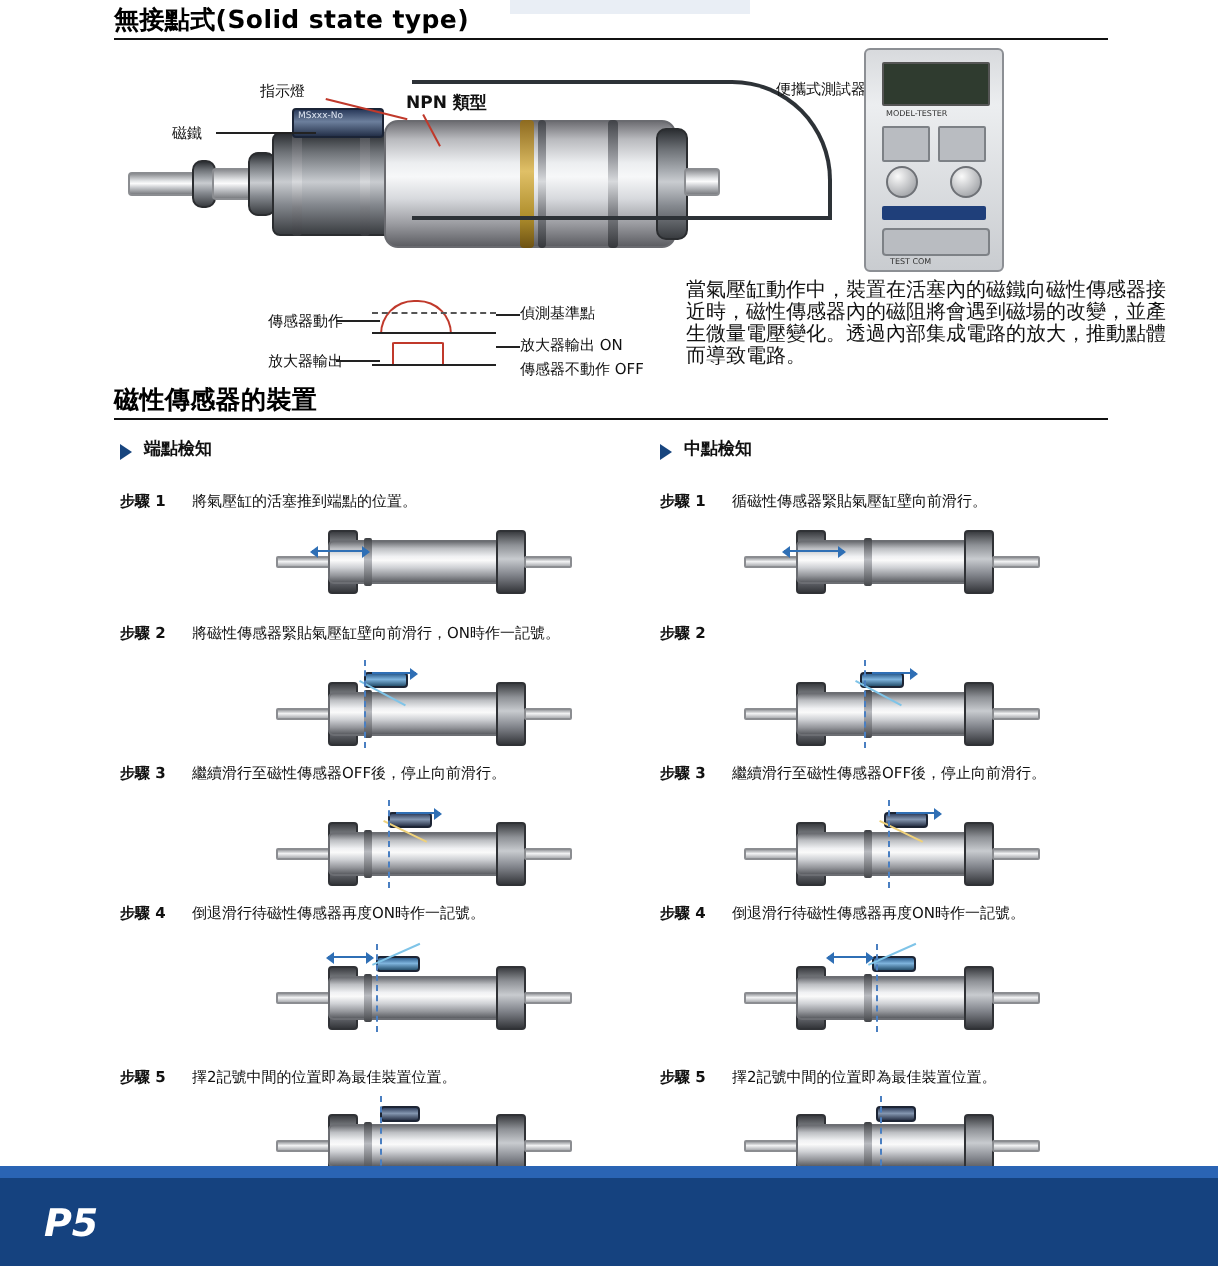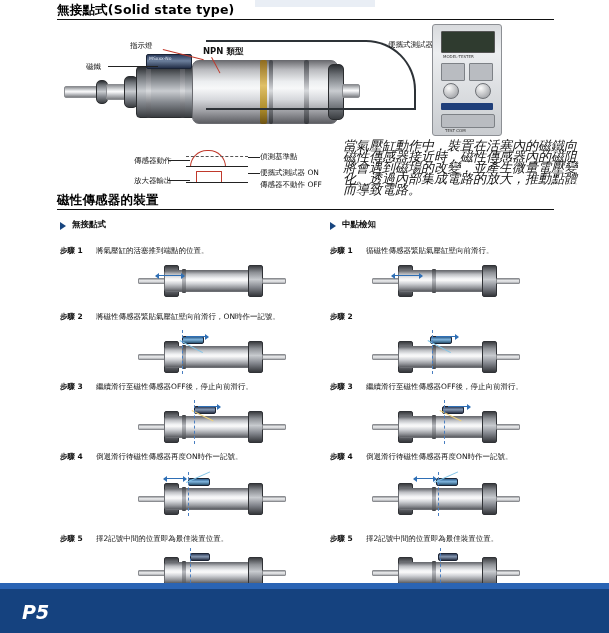--- a/index.html
+++ b/index.html
@@ -35,25 +35,24 @@
   .step b{font-weight:bold;}
   .sub-head{position:absolute;font-size:8.5px;font-weight:bold;color:#111;white-space:nowrap;}
   .tri{
     position:absolute;width:0;height:0;
     border-left:6px solid #17457f;
     border-top:4px solid transparent;
     border-bottom:4px solid transparent;
   }
   .para{
     position:absolute;
-    font-size:13px;
+    font-size:10px;
     line-height:11px;
     color:#111;
     width:246px;
-    font-style:italic;
   }
 
   
   .ln{position:absolute;background:#222;height:1px;transform-origin:0 0;}
   .lnred{position:absolute;background:#c0392b;height:1px;transform-origin:0 0;}
 
   
   .photo-wrap{position:absolute;left:60px;top:26px;width:300px;height:110px;}
 
   .cyl-body{
@@ -272,30 +271,30 @@
   <div class="wave-axis" style="left:186px;top:166px;width:62px;height:1px;"></div>
   <div class="dash" style="left:186px;top:156px;width:62px;"></div>
   <div class="ln" style="left:248px;top:157px;width:12px;"></div>
   <div class="lbl" style="left:260px;top:152px;">偵測基準點</div>
 
   <div class="lbl" style="left:134px;top:176px;">放大器輸出</div>
   <div class="ln" style="left:168px;top:180px;width:22px;"></div>
   <div class="sqr" style="left:196px;top:171px;width:24px;height:11px;"></div>
   <div class="wave-axis" style="left:186px;top:182px;width:62px;height:1px;"></div>
   <div class="ln" style="left:248px;top:173px;width:12px;"></div>
-  <div class="lbl" style="left:260px;top:168px;">便攜式測試器 ON</div>
+  <div class="lbl" style="left:260px;top:168px;">放大器輸出 ON</div>
   <div class="lbl" style="left:260px;top:180px;">傳感器不動作 OFF</div>
 
   <div class="para" style="left:343px;top:140px;">當氣壓缸動作中，裝置在活塞內的磁鐵向磁性傳感器接近時，磁性傳感器內的磁阻將會遇到磁場的改變，並產生微量電壓變化。透過內部集成電路的放大，推動點體而導致電路。</div>
 
   <div class="h-title" style="left:57px;top:192px;text-align:center;">磁性傳感器的裝置</div>
   <div class="h-rule" style="left:57px;top:209px;width:497px;"></div>
 
   <div class="tri" style="left:60px;top:222px;"></div>
-  <div class="sub-head" style="left:72px;top:219px;">無接點式</div>
+  <div class="sub-head" style="left:72px;top:219px;">端點檢知</div>
 
   <div class="tri" style="left:330px;top:222px;"></div>
   <div class="sub-head" style="left:342px;top:219px;">中點檢知</div>
 
   <div class="step" style="left:60px;top:246px;"><b>步驟 1</b></div>
   <div class="step" style="left:96px;top:246px;">將氣壓缸的活塞推到端點的位置。</div>
   <div class="fig" style="left:60px;top:258px;width:240px;height:46px;">
     <div class="mini-cyl" style="left:78px;top:6px;">
       <div class="mc-rod" style="left:0px;width:30px;"></div>
       <div class="mc-cap" style="left:26px;"></div>

